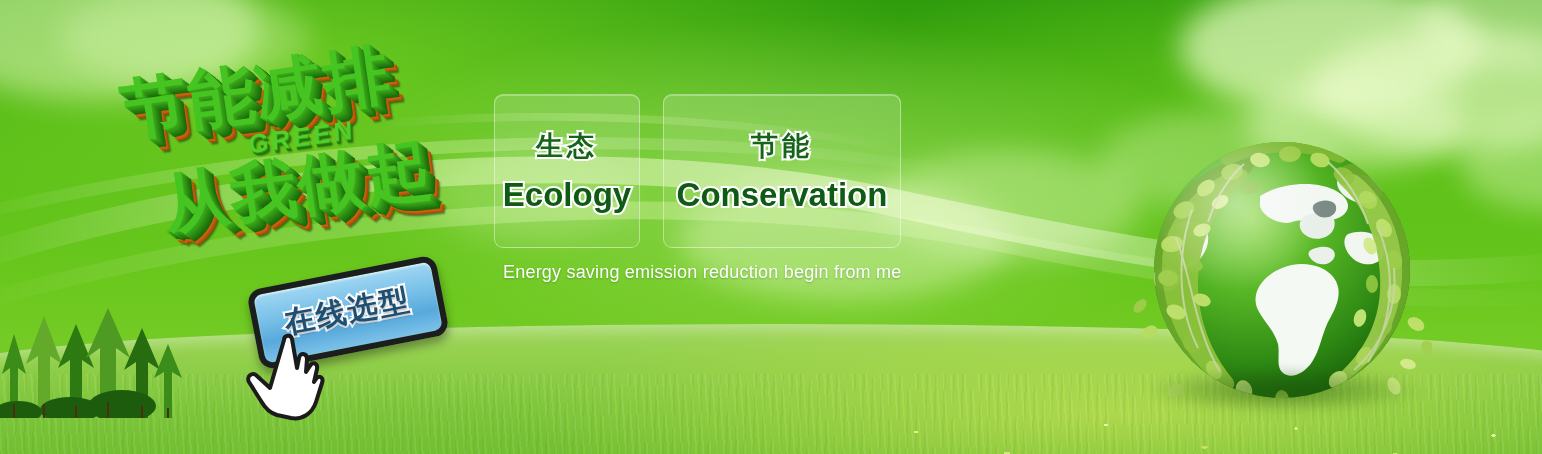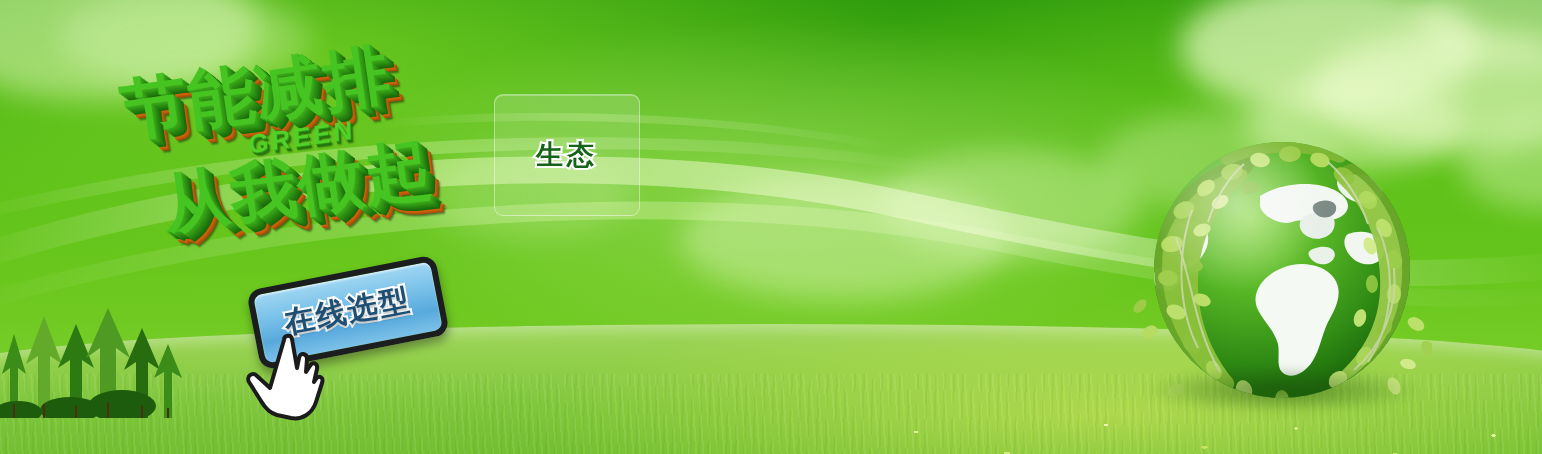--- a/index.html
+++ b/index.html
@@ -119,21 +119,21 @@
     font-family:"DejaVu Sans","Liberation Sans",sans-serif;
     font-size:30px;font-weight:bold;letter-spacing:2px;color:#1c4f73;
     -webkit-text-stroke:4px #ffffff;
     paint-order:stroke fill;
     text-shadow:0 2px 2px rgba(0,0,0,.25);
     white-space:nowrap;
   }
   .cursor-hand{position:absolute;left:-8px;top:52px;width:86px;height:92px;}
 
   
-  .cards{position:absolute;left:494px;top:94px;height:122px;display:flex;gap:23px;}
+  .cards{position:absolute;left:494px;top:94px;height:154px;display:flex;gap:23px;}
   .card{
     position:relative;
     border:1px solid rgba(255,255,255,.40);
     border-radius:9px;
     background:linear-gradient(180deg, rgba(255,255,255,.17) 0%, rgba(255,255,255,.10) 45%, rgba(255,255,255,.05) 100%);
     box-shadow:inset 0 1px 0 rgba(255,255,255,.30);
     display:flex;flex-direction:column;align-items:center;justify-content:center;
     gap:12px;
     padding:0 18px;
     box-sizing:border-box;
@@ -251,23 +251,29 @@
       <span class="cta-label">在线选型</span>
     </div>
   </div>
   <svg class="cursor-hand" style="position:absolute;left:244px;top:330px;" viewBox="0 0 86 92">
     <path d="M40,10 C40,5 47,4 48,9 L53,38 L55,28 C56,22 63,23 63,29 L62,42 L66,36 C68,31 74,33 73,39 L70,52 L72,49 C75,45 80,47 78,53 L72,72 C68,84 58,90 47,88 L33,85 C26,83 21,78 17,71 L5,52 C2,47 8,41 13,46 L26,58 L40,10 Z" fill="#ffffff" stroke="#1b1b1b" stroke-width="4" stroke-linejoin="round"></path>
   </svg>
 
   <div class="cards">
     <div class="card" style="width:146px">
       <div class="card-cn">生态</div>
+      <div class="card-en">Ecology</div>
     </div>
-  </div>
-
+    <div class="card" style="width:238px">
+      <div class="card-cn">节能</div>
+      <div class="card-en">Conservation</div>
+    </div>
+  </div>
+
+  <div class="tagline">Energy saving emission reduction begin from me</div>
 
   <div class="globe-wrap">
     <div class="globe-shadow"></div>
     <svg viewBox="0 0 300 300" width="300" height="300">
       <defs>
         <radialGradient id="gsph" cx="38%" cy="30%" r="78%">
           <stop offset="0%" stop-color="#8ed94a"></stop>
           <stop offset="38%" stop-color="#55b524"></stop>
           <stop offset="72%" stop-color="#2f8a14"></stop>
           <stop offset="100%" stop-color="#145c08"></stop>

